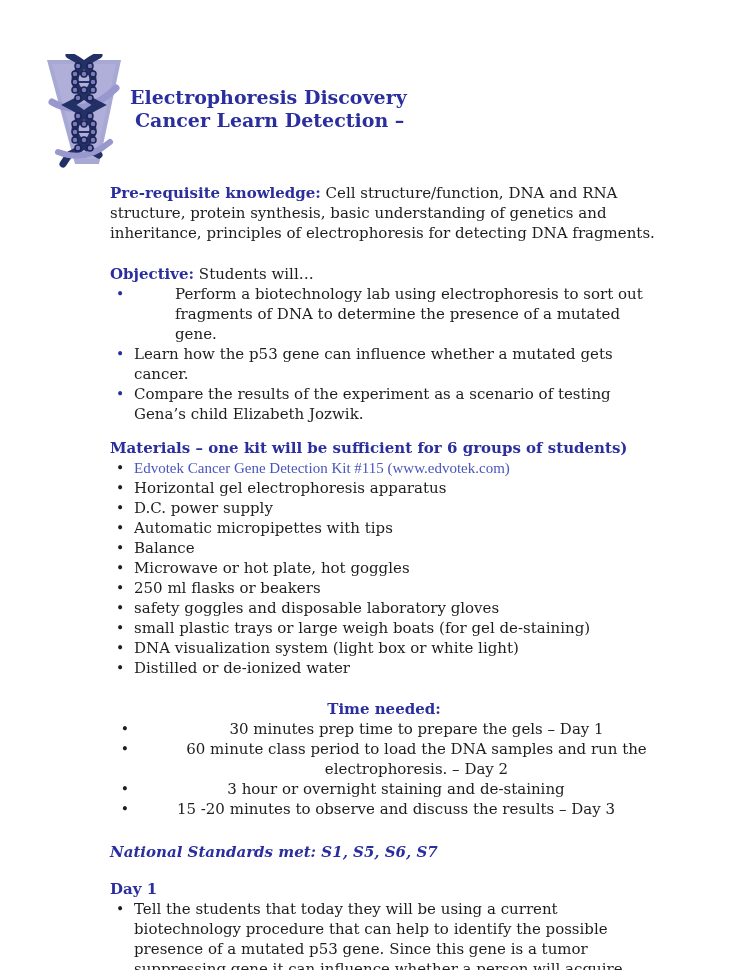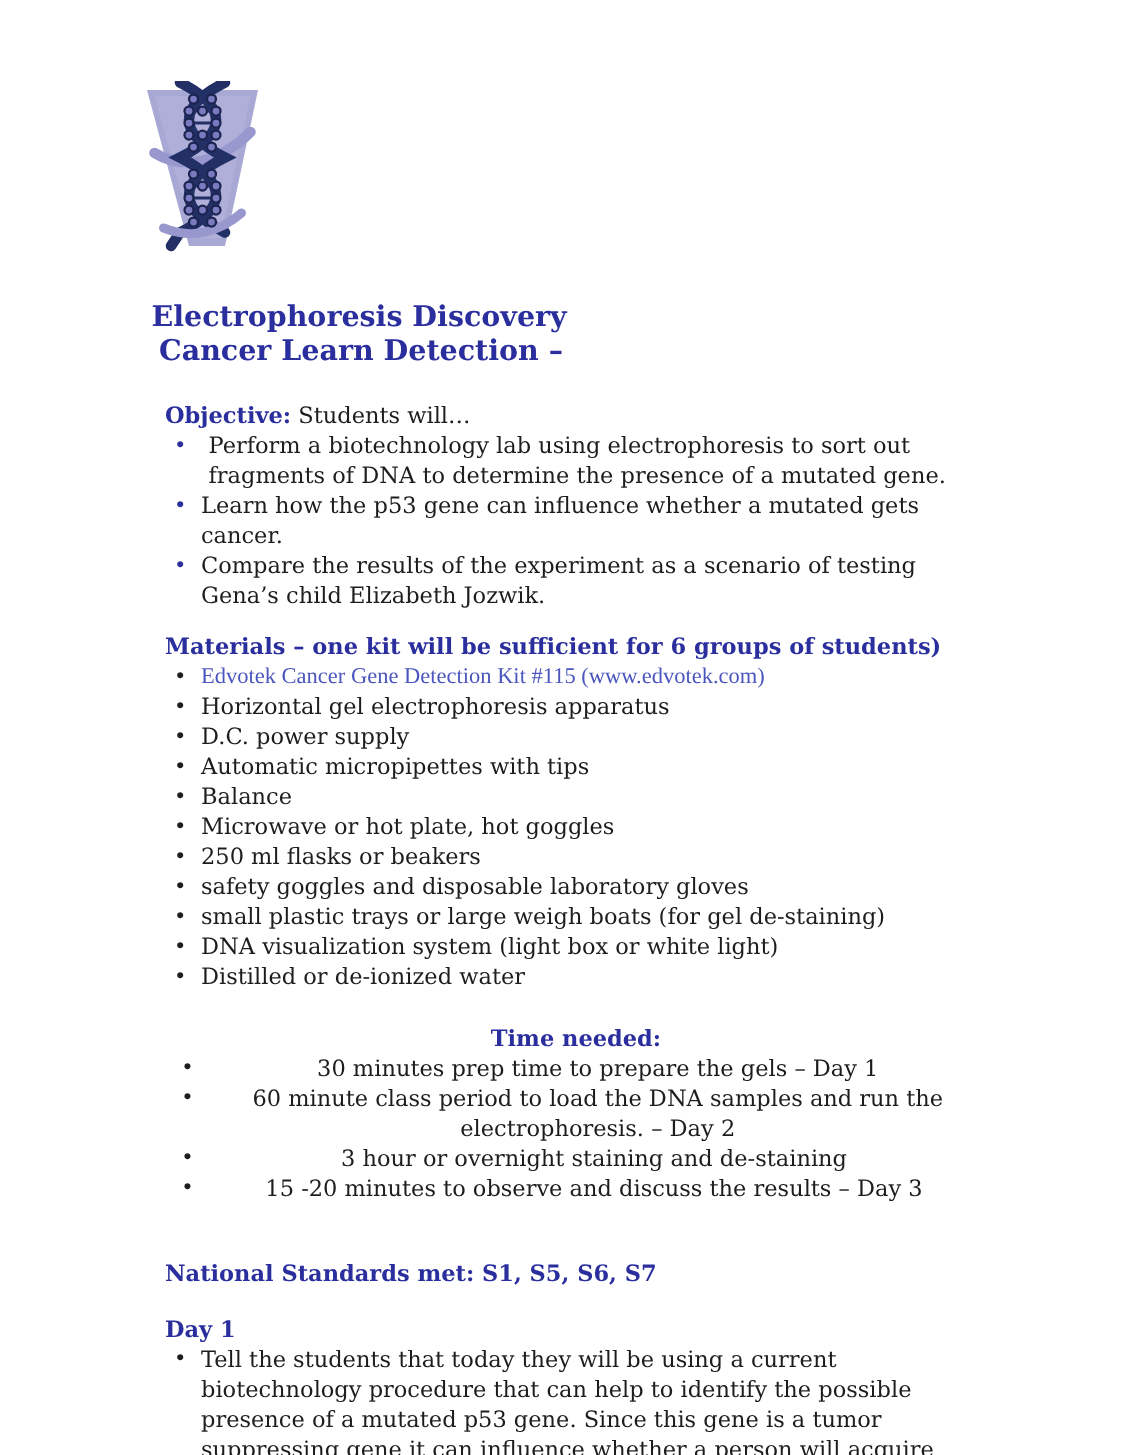--- a/index.html
+++ b/index.html
@@ -9,53 +9,53 @@
     width: 749px;
     height: 970px;
     background: #ffffff;
     overflow: hidden;
     font-family: "DejaVu Serif", "Liberation Serif", serif;
     font-size: 15px;
     line-height: 20px;
     color: #1d1d1f;
   }
   
-  .header { display: flex; padding: 54px 0 0 95px; flex-direction: column; }
+  .header { display: flex; padding: 54px 0 0 44px; }
   .logo-wrap { width: 80px; height: 114px; flex: 0 0 auto; }
   .titles {
     margin: 32px 0 0 6px;
     color: #2b2f9e;
     font-weight: bold;
     font-size: 19px;
     line-height: 23px;
     white-space: nowrap;
   }
   .title-line-2 { margin-left: 5px; }
   .title-line-3 { margin-left: -6px; }
   
   .content { margin-left: 110px; width: 548px; }
   .heading, .inline-heading { color: #2b2f9e; font-weight: bold; }
   .para-prereq { margin-top: 15px; }
   .sec-objective { margin-top: 21px; }
   .sec-materials { margin-top: 14px; }
   .sec-time { margin-top: 21px; text-align: center; }
-  .sec-standards { margin-top: 37px; }
+  .sec-standards { margin-top: 23px; font-style: italic; }
   .sec-day1 { margin-top: 17px; }
   ul.bullets { list-style: none; margin: 0; padding: 0; }
   li.bullet-item { display: flex; }
   .dot {
     flex: 0 0 24px;
     width: 24px;
     padding-left: 6px;
     font-size: 14px;
   }
   .dot.blue { color: #2b2f9e; }
   .dot.black { color: #1d1d1f; }
   .bullet-text { flex: 1; }
-  .bullet-text.indent-sm { padding-left: 5px; }
+  .bullet-text.indent-sm { padding-left: 5px; margin-left: 36px; }
   .link-text { color: #4a55bd; font-family: Liberation Serif, serif; }
 </style>
 </head>
 <body>
 
 <div class="page">
 
   <div class="header">
     <div class="logo-wrap">
       <svg width="80" height="114" viewBox="0 0 80 114" xmlns="http://www.w3.org/2000/svg">
@@ -116,20 +116,21 @@
       </svg>
     </div>
     <div class="titles">
       <div class="title-line-1">Electrophoresis Discovery</div>
       <div class="title-line-2">Cancer Learn Detection –</div>
     </div>
   </div>
 
   <div class="content">
 
+    <p class="para-prereq"><span class="inline-heading">Pre-requisite knowledge:</span><span> Cell structure/function, DNA and RNA structure, protein synthesis, basic understanding of genetics and inheritance, principles of electrophoresis for detecting DNA fragments.</span></p>
 
     <div class="sec-objective">
       <p style="margin:0"><span class="inline-heading">Objective:</span><span> Students will…</span></p>
       <ul class="bullets">
         <li class="bullet-item">
           <span class="dot blue">•</span>
           <span class="bullet-text indent-sm">Perform a biotechnology lab using electrophoresis to sort out fragments of DNA to determine the presence of a mutated gene.</span>
         </li>
         <li class="bullet-item">
           <span class="dot blue">•</span>

